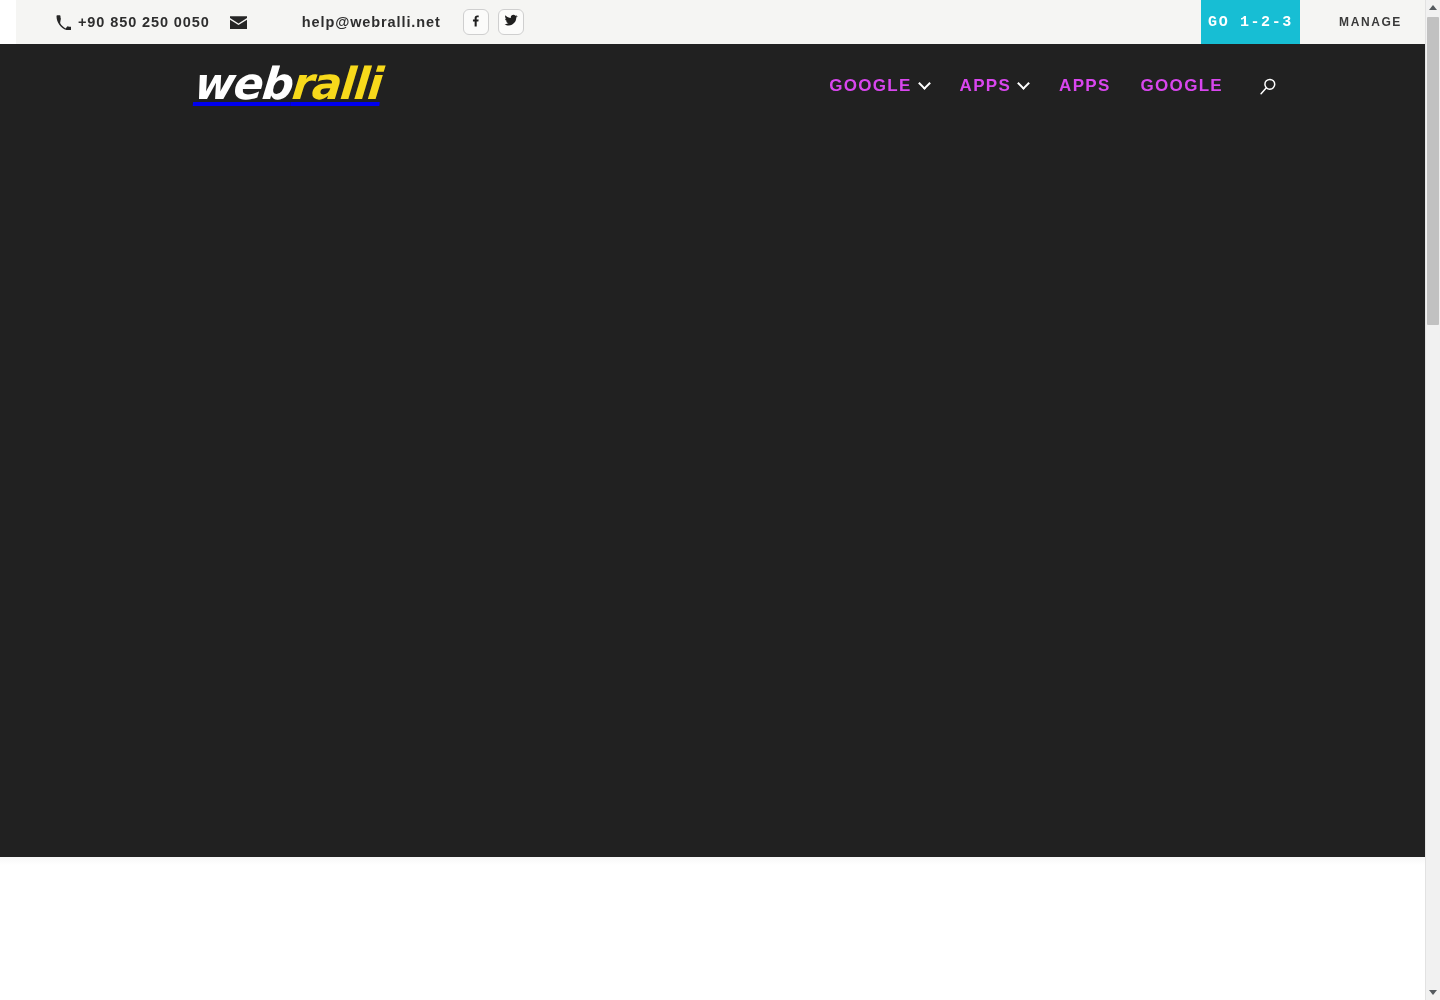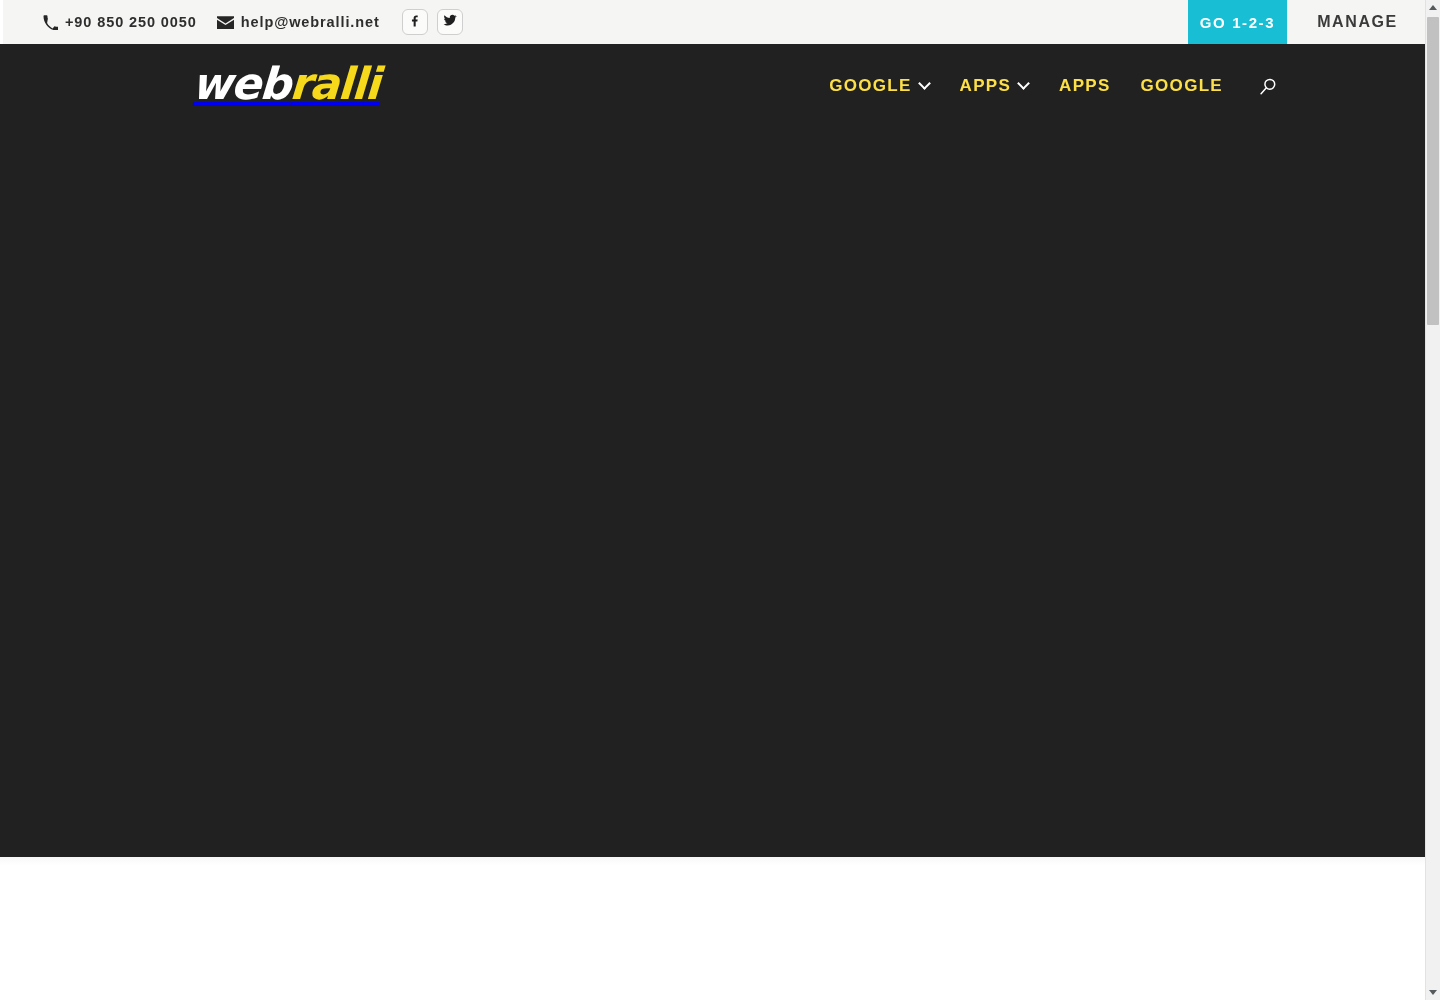--- a/index.html
+++ b/index.html
@@ -26,21 +26,21 @@
     left: 0; top: 0;
     width: 1425px;
     height: 1000px;
     background: #ffffff;
     overflow: hidden;
   }
 
   
   #topbar {
     position: absolute;
-    left: 3px; top: 0;
+    left: 16px; top: 0;
     width: 1425px;
     height: 44px;
     background: #f5f5f3;
     display: flex;
     align-items: stretch;
   }
 
   .topbar-left {
     display: flex;
     align-items: center;
@@ -51,21 +51,21 @@
 
   .contact-item {
     display: flex;
     align-items: center;
     color: #2e2e2e;
     font-size: 14.5px;
     letter-spacing: 0.9px;
     font-weight: 600;
     white-space: nowrap;
   }
-  .contact-item + .contact-item { margin-left: 20px; }
+  .contact-item + .contact-item { margin-left: 20px; gap: 48px; }
 
   .contact-icon {
     display: inline-flex;
     align-items: center;
     justify-content: center;
     margin-right: 7px;
     color: #262626;
   }
 
   .social-wrap {
@@ -97,27 +97,27 @@
     font-size: 15px;
     font-weight: 700;
     letter-spacing: 1.6px;
     display: flex;
     align-items: center;
     justify-content: center;
     width: 99px;
     height: 44px;
     border: none;
     cursor: pointer;
-    font-family: Liberation Sans, sans-serif;
+    font-family: Liberation Mono, monospace;
   }
 
   #manage-btn {
     background: #f5f5f3;
     color: #3a3a3a;
-    font-size: 16px;
+    font-size: 12px;
     font-weight: 600;
     letter-spacing: 1.6px;
     display: flex;
     align-items: center;
     justify-content: center;
     width: 141px;
     height: 44px;
     border: none;
     cursor: pointer;
     font-family: "Liberation Sans", sans-serif;
@@ -161,21 +161,21 @@
     position: absolute;
     right: 145px;
     top: 30px;
     display: flex;
     align-items: center;
   }
 
   .nav-item {
     display: flex;
     align-items: center;
-    color: #fde047;
+    color: #d946ef;
     font-size: 17px;
     font-weight: 700;
     letter-spacing: 1.3px;
     margin-left: 30px;
     white-space: nowrap;
     cursor: pointer;
   }
   .nav-item:first-child { margin-left: 0; }
 
   .chev {

